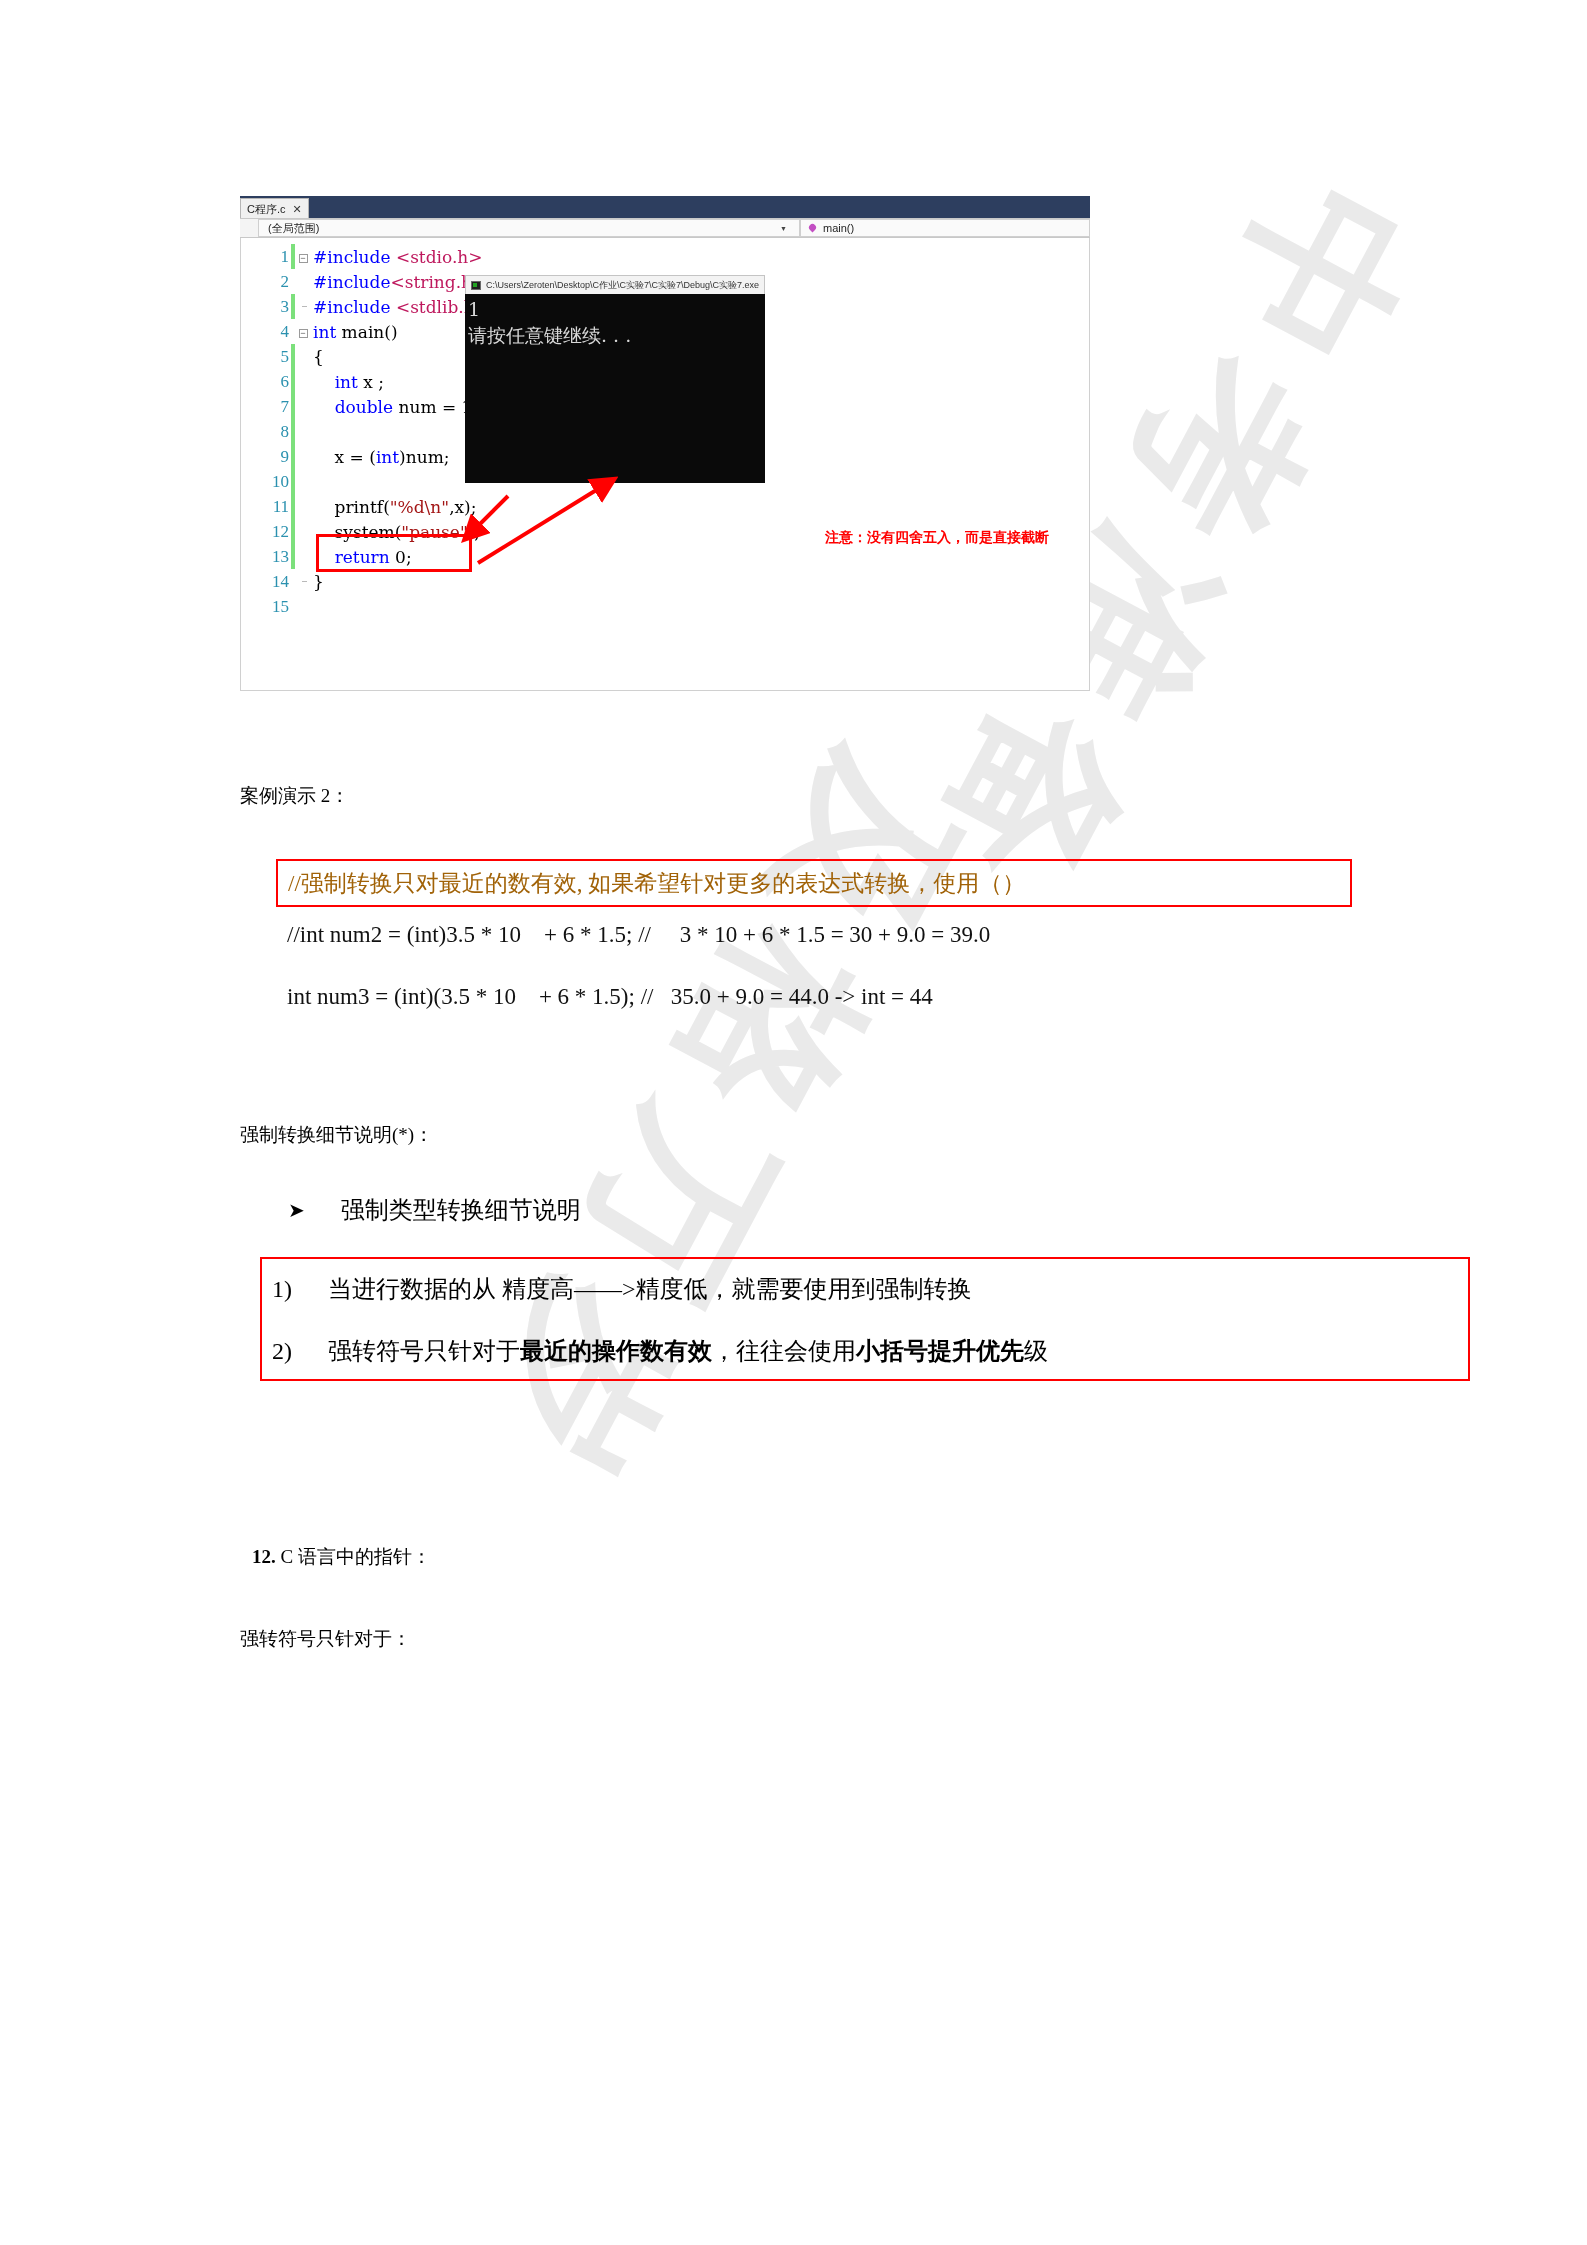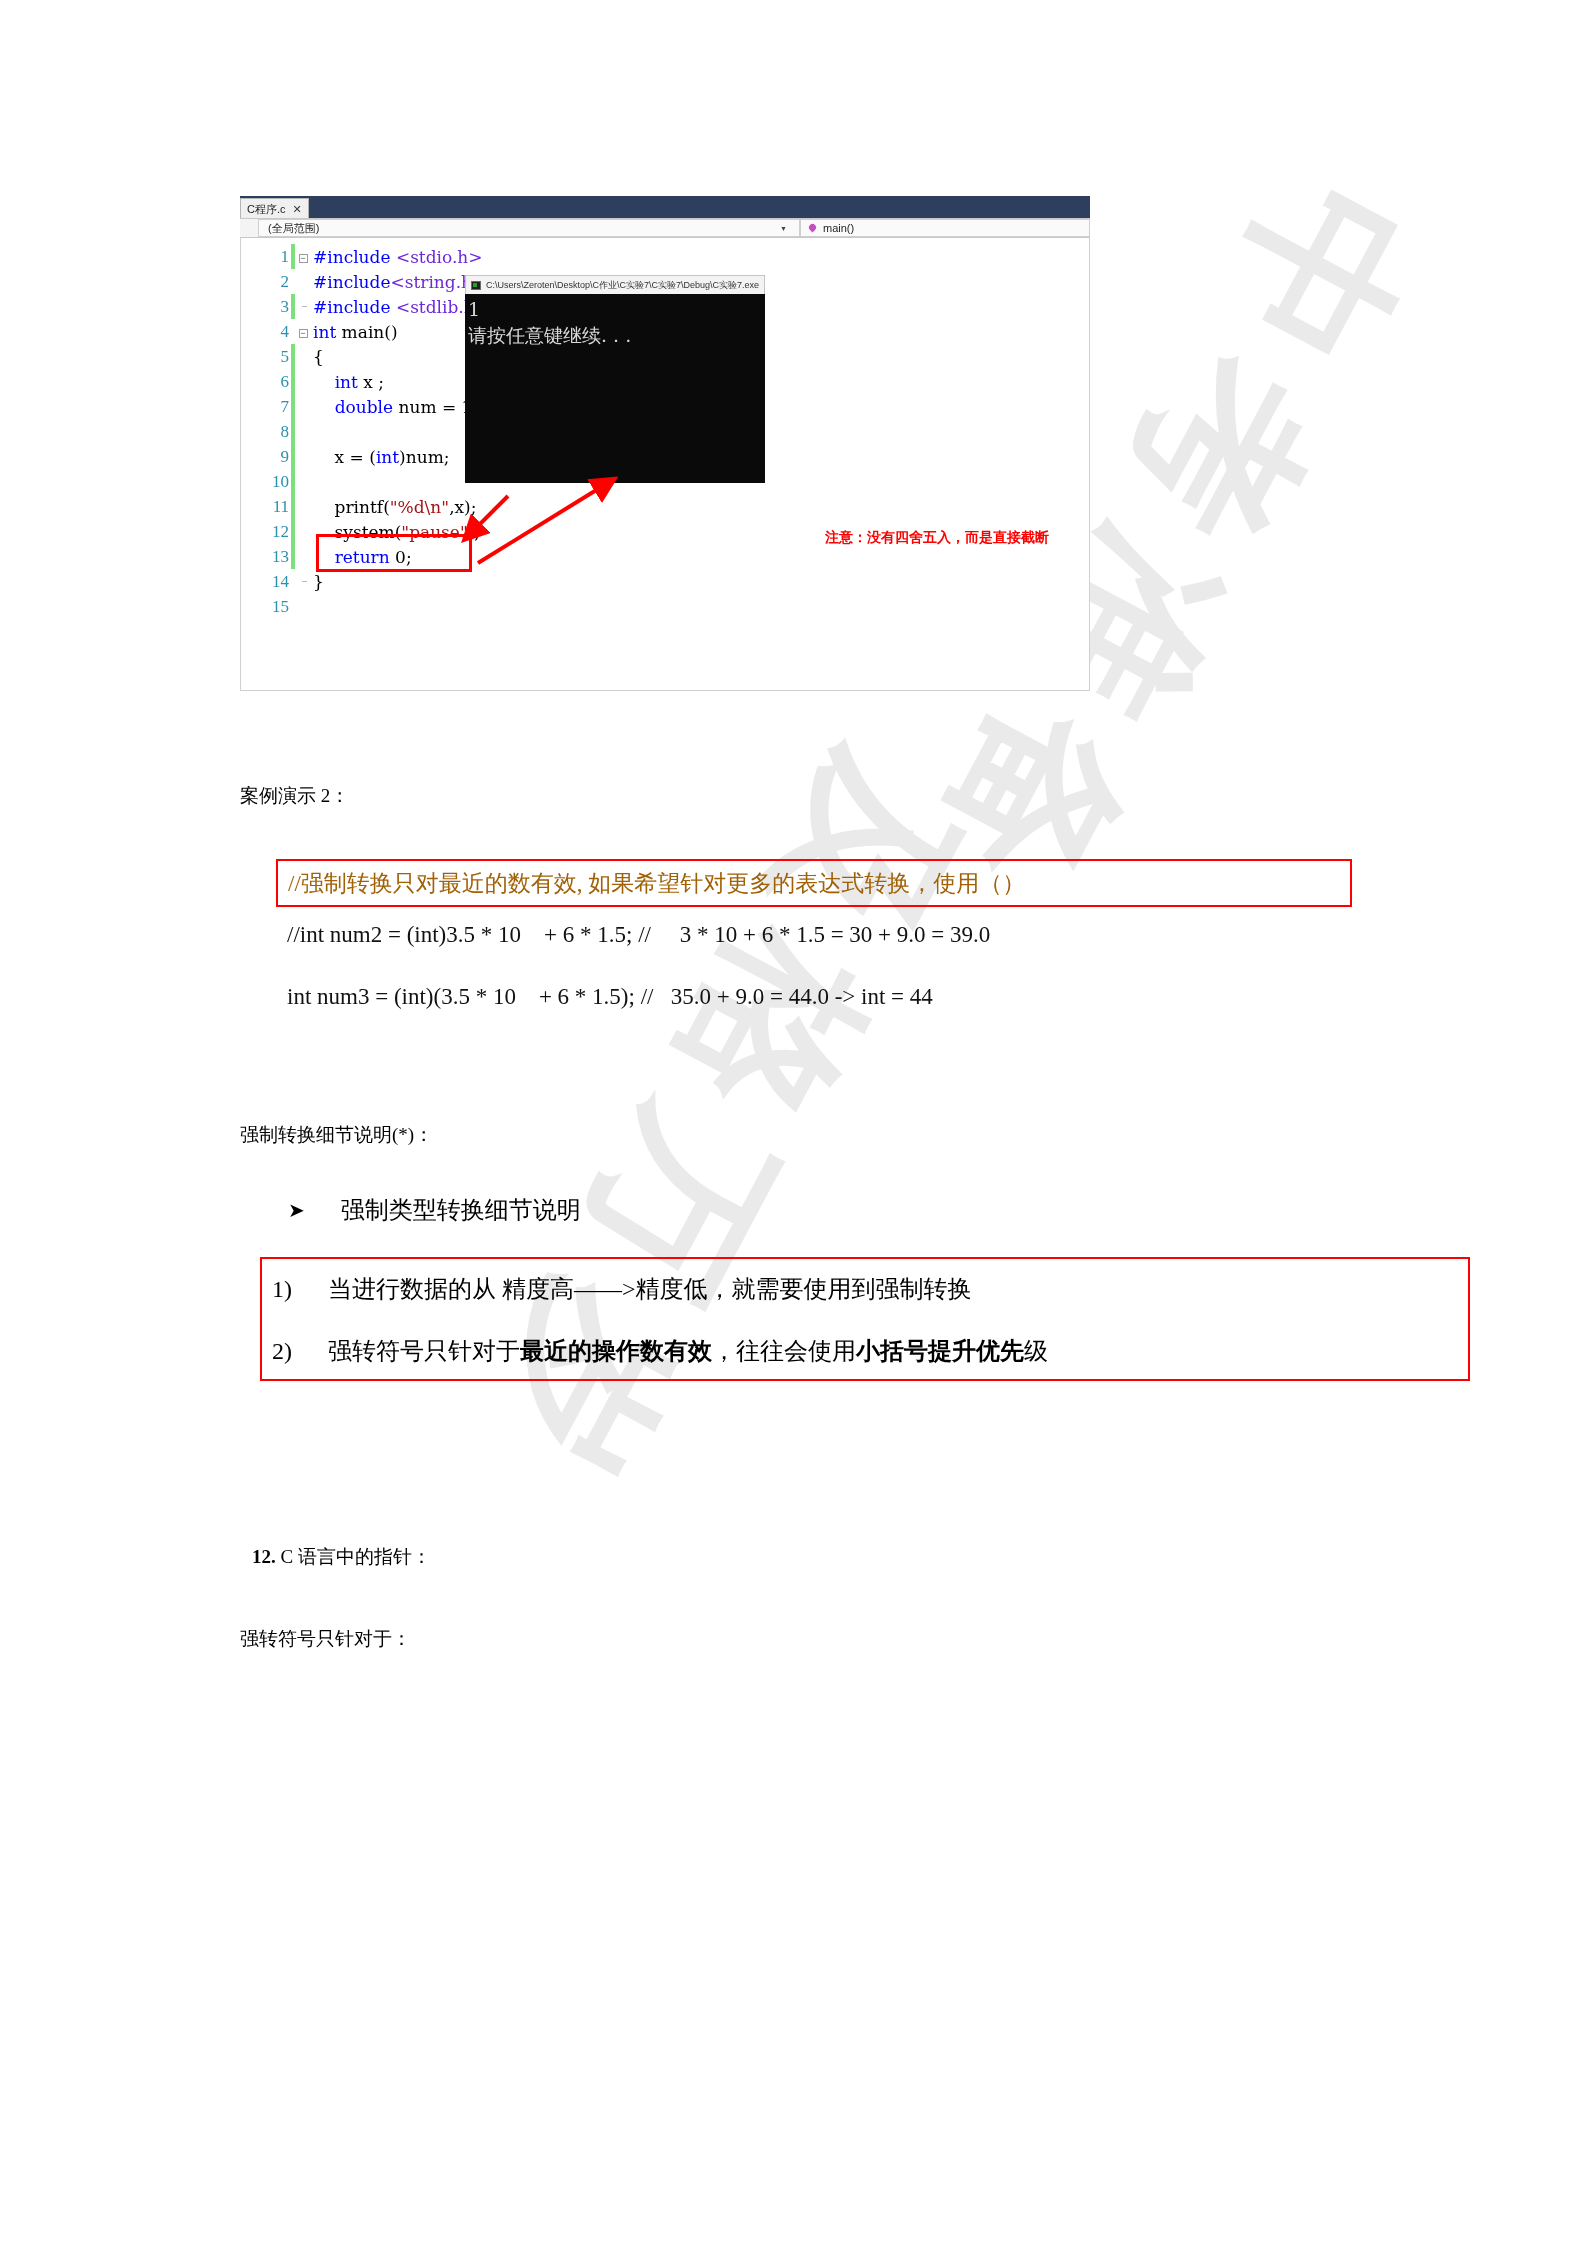--- a/index.html
+++ b/index.html
@@ -210,21 +210,21 @@
     content: "";
     position: absolute;
     left: 0; bottom: 0;
     width: 5px; height: 1px;
     background: #b9b9b9;
   }
   .code-text { padding-left: 2px; }
   .kw   { color: #0000ff; }
   .str  { color: #a31515; }
   .pp   { color: #0000ff; }
-  .inc  { color: #6d28d9; }
+  .inc  { color: #be185d; }
   .plain{ color: #000000; }
 
   
   #hl-box {
     position: absolute;
     left: 76px;
     top: 338px;
     width: 156px;
     height: 38px;
     border: 3px solid #ff0000;

